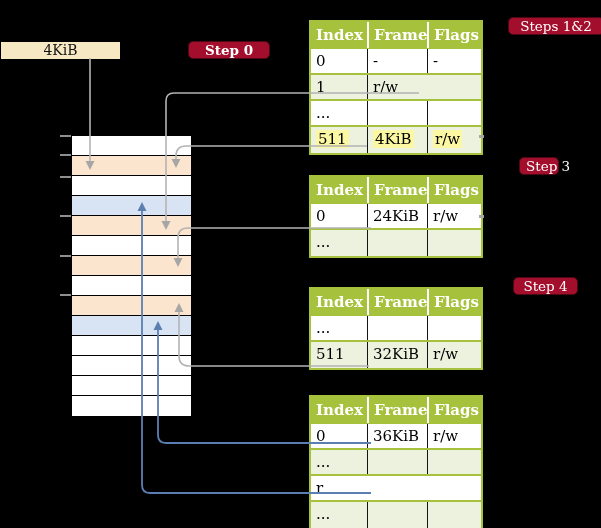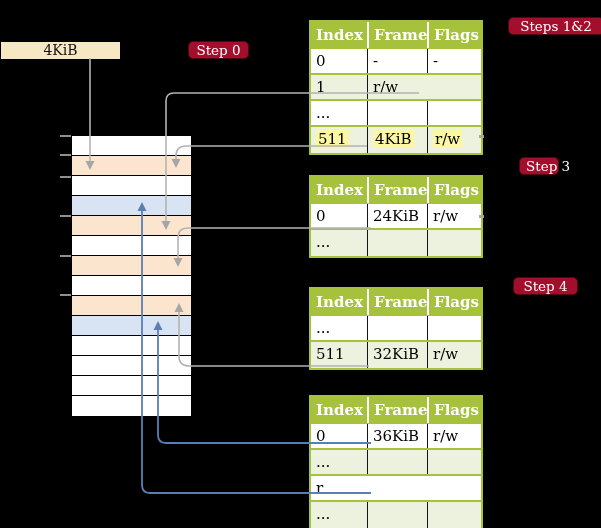--- a/index.html
+++ b/index.html
@@ -11,21 +11,21 @@
   .root-box{
     position:absolute;left:1px;top:42px;width:119px;height:17px;
     background:#f6e8c3;color:#111;font-size:14px;line-height:17px;text-align:center;
   }
   
   .badge{
     position:absolute;height:18px;line-height:17px;color:#fff;font-size:13.5px;
     background:#a30e2d;border:1.5px solid #4f0716;border-radius:5px;
     text-align:center;box-sizing:border-box;padding:0 6px;white-space:nowrap;
   }
-  #badge-step0{left:188px;top:41px;width:61px;}
+  #badge-step0{left:188px;top:41px;width:82px;font-weight:bold;}
   #badge-steps12{left:508px;top:17px;width:96px;}
   #badge-step3{left:519px;top:157px;width:40px;}
   #badge-step4{left:513px;top:262px;width:65px;margin-top:15px;}
   
   #memory-column{
     position:absolute;left:71px;top:135px;width:119px;
     border:1px solid #000;background:#fff;
   }
   .mrow{height:20px;box-sizing:border-box;border-bottom:1px solid #000;}
   .mrow:last-child{border-bottom:none;}

